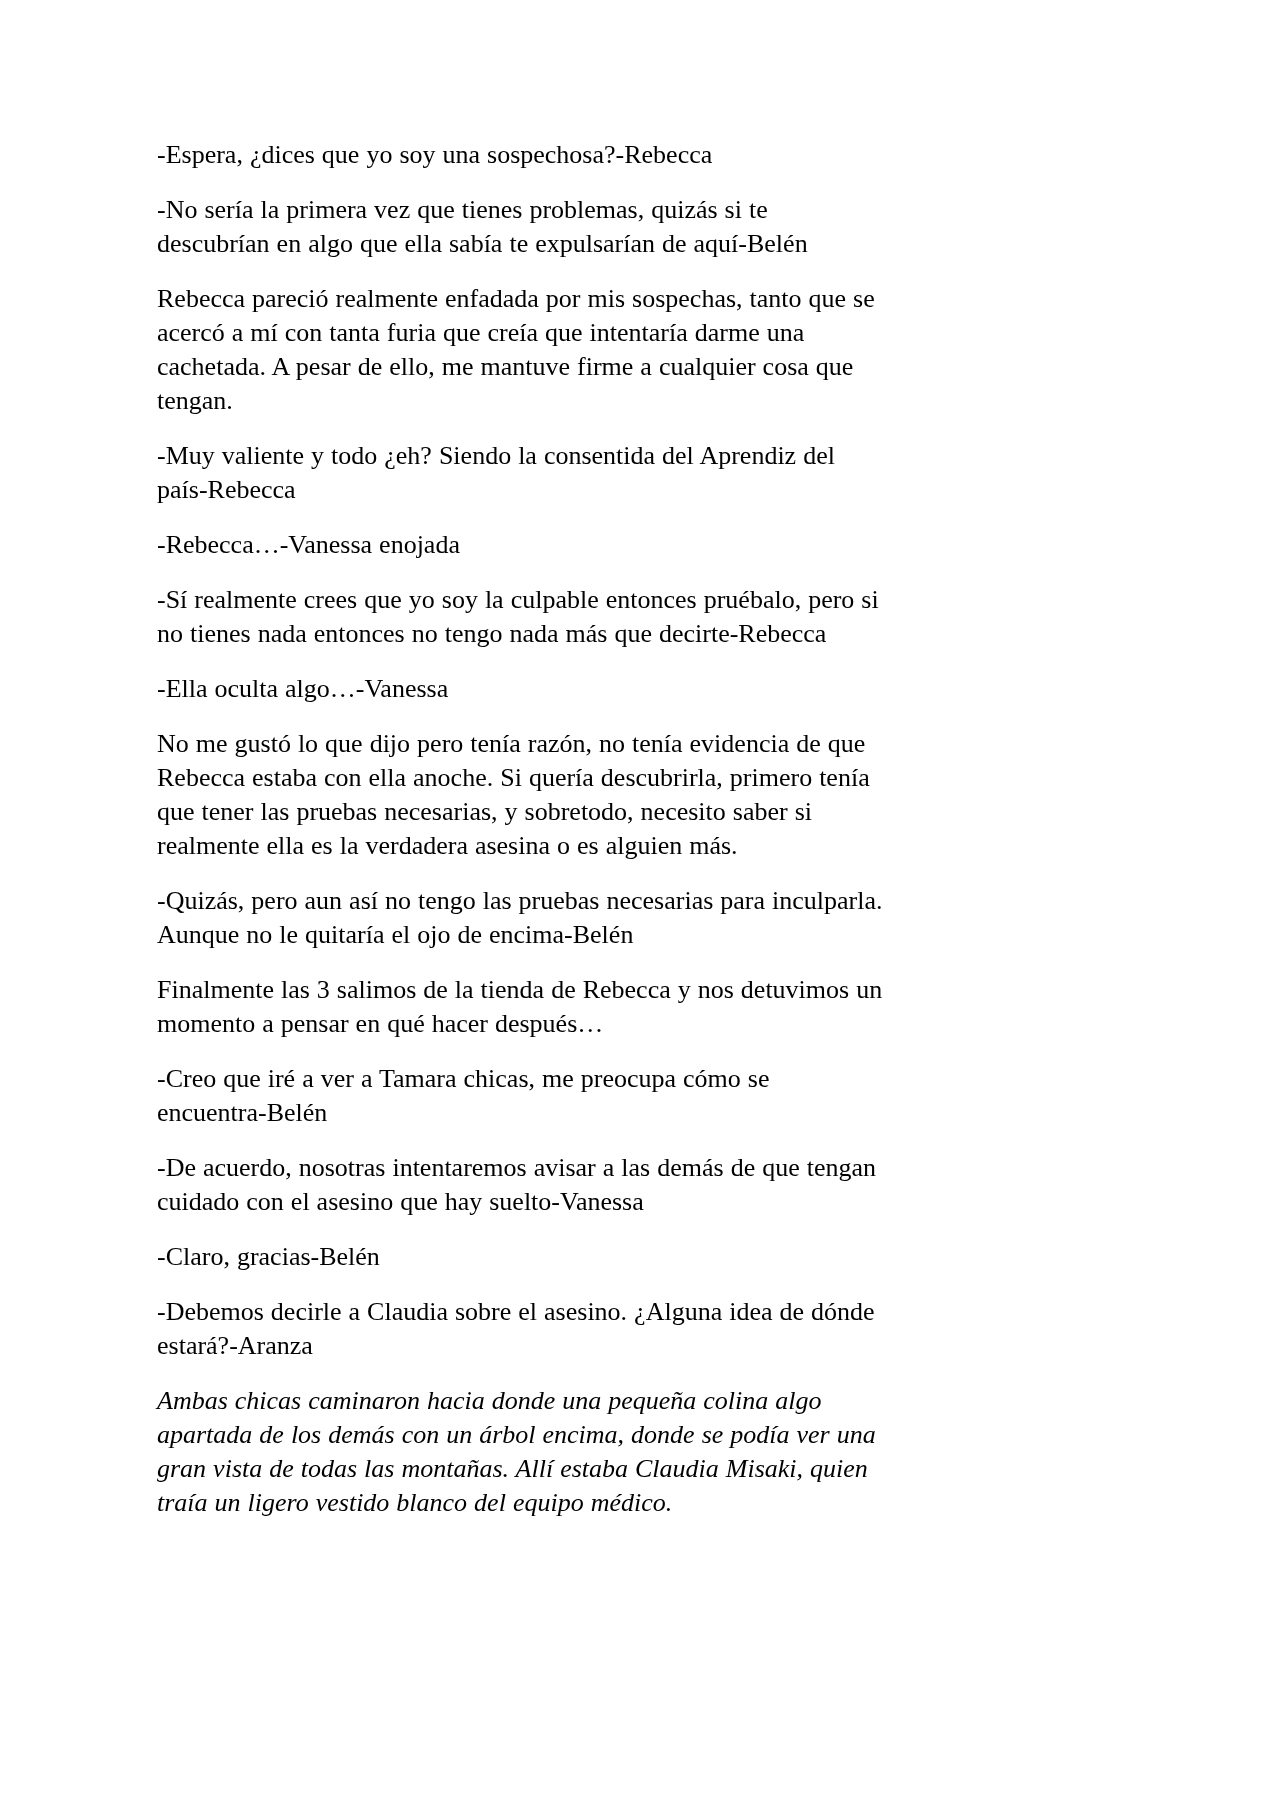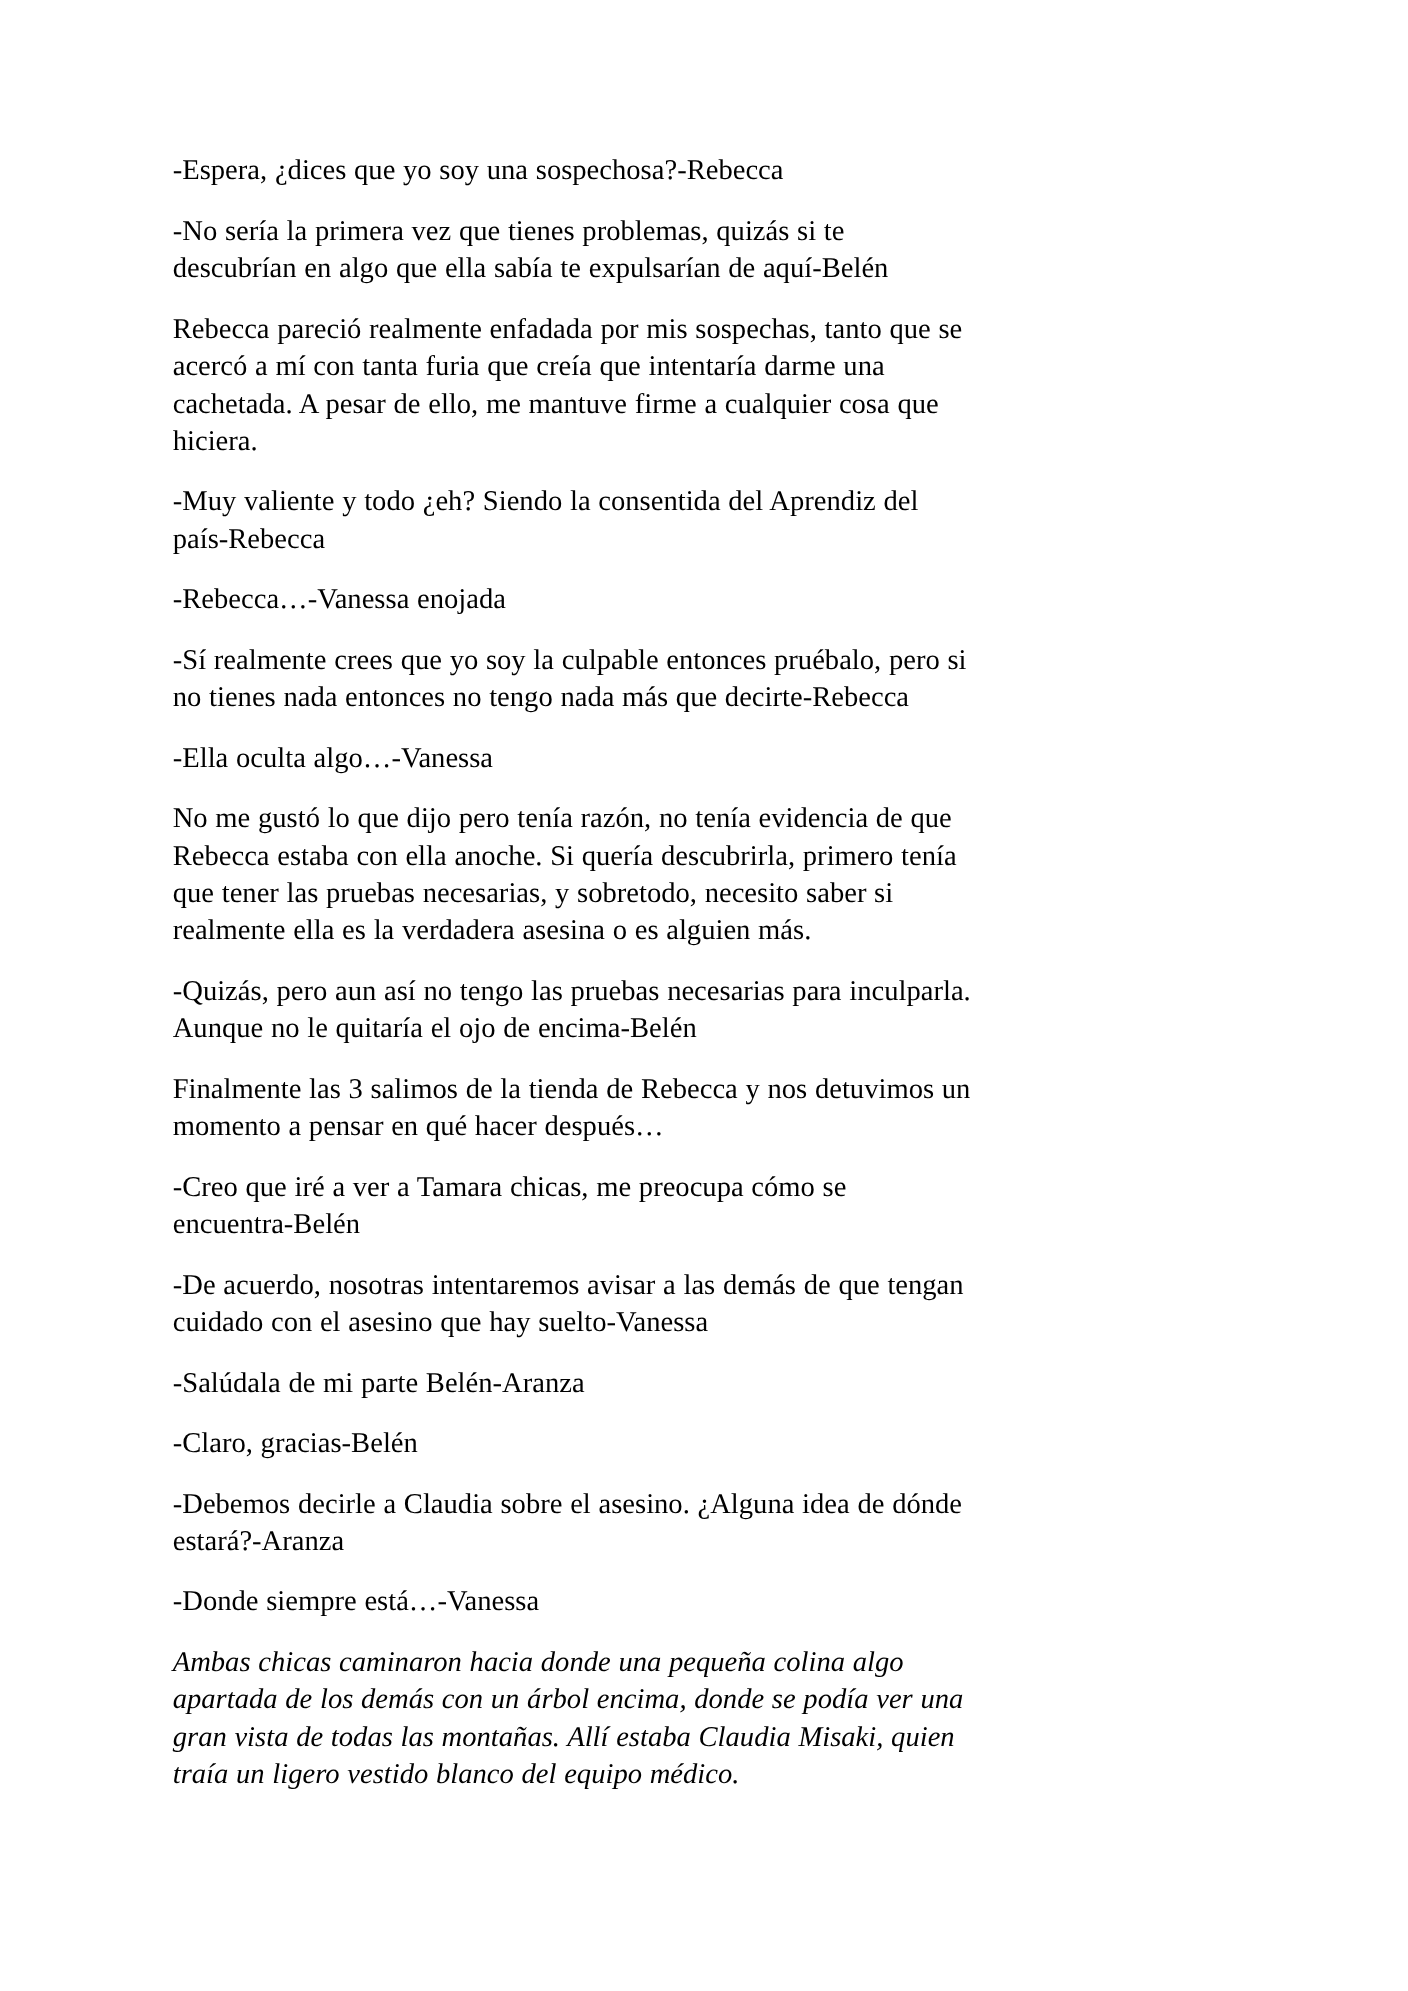--- a/index.html
+++ b/index.html
@@ -28,28 +28,26 @@
   .italic {
     font-style: italic;
   }
 </style>
 </head>
 <body>
 
 <div class="page">
   <p class="para">-Espera, ¿dices que yo soy una sospechosa?-Rebecca</p>
   <p class="para">-No sería la primera vez que tienes problemas, quizás si te descubrían en algo que ella sabía te expulsarían de aquí-Belén</p>
-  <p class="para">Rebecca pareció realmente enfadada por mis sospechas, tanto que se acercó a mí con tanta furia que creía que intentaría darme una cachetada. A pesar de ello, me mantuve firme a cualquier cosa que hiciera.</p>
+  <p class="para">Rebecca pareció realmente enfadada por mis sospechas, tanto que se acercó a mí con tanta furia que creía que intentaría darme una cachetada. A pesar de ello, me mantuve firme a cualquier cosa que tengan.</p>
   <p class="para">-Muy valiente y todo ¿eh? Siendo la consentida del Aprendiz del país-Rebecca</p>
   <p class="para">-Rebecca…-Vanessa enojada</p>
   <p class="para">-Sí realmente crees que yo soy la culpable entonces pruébalo, pero si no tienes nada entonces no tengo nada más que decirte-Rebecca</p>
   <p class="para">-Ella oculta algo…-Vanessa</p>
   <p class="para">No me gustó lo que dijo pero tenía razón, no tenía evidencia de que Rebecca estaba con ella anoche. Si quería descubrirla, primero tenía que tener las pruebas necesarias, y sobretodo, necesito saber si realmente ella es la verdadera asesina o es alguien más.</p>
   <p class="para">-Quizás, pero aun así no tengo las pruebas necesarias para inculparla. Aunque no le quitaría el ojo de encima-Belén</p>
   <p class="para">Finalmente las 3 salimos de la tienda de Rebecca y nos detuvimos un momento a pensar en qué hacer después…</p>
   <p class="para">-Creo que iré a ver a Tamara chicas, me preocupa cómo se encuentra-Belén</p>
   <p class="para">-De acuerdo, nosotras intentaremos avisar a las demás de que tengan cuidado con el asesino que hay suelto-Vanessa</p>
-  <p class="para">-Salúdala de mi parte Belén-Aranza</p>
   <p class="para">-Claro, gracias-Belén</p>
   <p class="para">-Debemos decirle a Claudia sobre el asesino. ¿Alguna idea de dónde estará?-Aranza</p>
-  <p class="para">-Donde siempre está…-Vanessa</p>
   <p class="para italic">Ambas chicas caminaron hacia donde una pequeña colina algo apartada de los demás con un árbol encima, donde se podía ver una gran vista de todas las montañas. Allí estaba Claudia Misaki, quien traía un ligero vestido blanco del equipo médico.</p>
 </div>
 
 </body></html>

